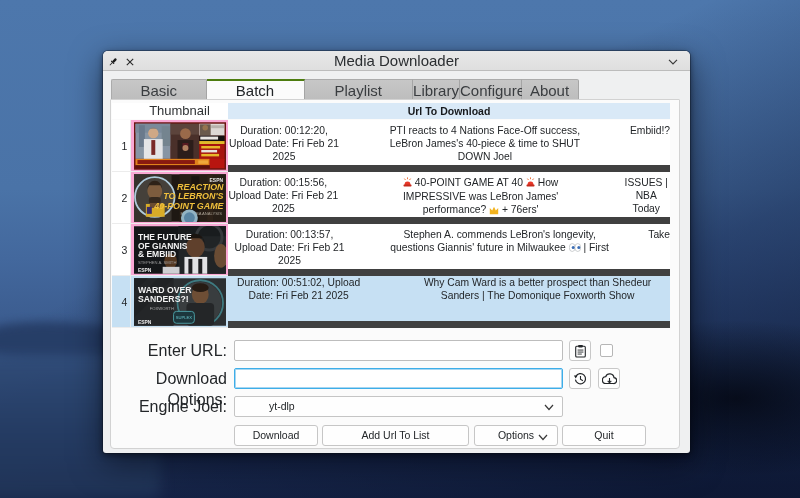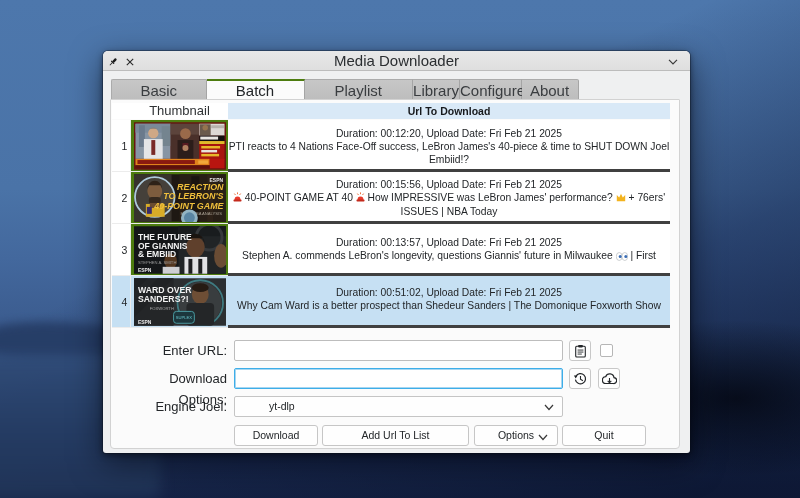--- a/index.html
+++ b/index.html
@@ -37,27 +37,27 @@
 #pane { position:absolute; left:7px; top:48px; width:570px; height:350px;
   background:#fbfbfb; border:1px solid #d2d2d2; border-radius:1px 1px 4px 4px; }
 .hdrcorner { position:absolute; left:9px; top:52px; width:19px; height:16px; background:#fff; }
 .hdrthumb { position:absolute; left:28px; top:52px; width:97px; height:16px; background:#fff;
   text-align:center; line-height:16px; color:#2f3234; font-size:13px;}
 .hdrurl { position:absolute; left:125px; top:52px; width:442px; height:16px; background:#d9e9f7;
   text-align:center; line-height:16px; font-weight:bold; color:#16191d; font-size:10.5px; }
 .rownum { position:absolute; left:9px; width:19px; text-align:center; text-indent:7px; color:#232629;
   border-right:1px solid #ececec; border-bottom:1px solid #ececec; background:#fff; }
 .rowsel  { background:#c6e0f3; }
-.thcell { position:absolute; left:28px; width:97px; border-bottom:1px solid #ececec; background:#4d7c0f; }
-.txcell { position:absolute; left:125px; width:442px; padding-top:4px; border-bottom:3px solid #404040; background:#fff;
-  display:flex; flex-direction:column; justify-content:center; text-align:center;
-  font-size:10.3px; line-height:13px; color:#232629; }
+.thcell { position:absolute; left:28px; width:97px; border-bottom:1px solid #ececec; background:#f9a8d4; }
+.txcell { position:absolute; left:125px; width:442px; padding-top:4px; border-bottom:7px solid #404040; background:#fff;
+  display:flex; flex-direction:row; justify-content:center; text-align:center;
+  font-size:10.3px; line-height:13px; color:#232629;gap:36px; }
 .thumb { position:absolute; left:3px; top:2px; width:92px; height:48px; }
 
-.flabel { position:absolute; text-align:right; font-size:13px; color:#232629; height:21px; line-height:21px; }
+.flabel { position:absolute; text-align:right; font-size:16px; color:#232629; height:21px; line-height:21px; }
 .finput { position:absolute; background:#fff; border:1px solid #bdbdbd; border-radius:2px; height:21px; }
 .finput.focus { border:1px solid #3daee9; box-shadow:inset 0 0 0 1px #a8d6f0; }
 .iconbtn { position:absolute; width:22px; height:21px; background:#fefefe; border:1px solid #c8c8c8;
   border-radius:3px; display:flex; align-items:center; justify-content:center; }
 .checkbox { position:absolute; width:13px; height:13px; background:#fff; border:1px solid #b6b6b6; border-radius:2px; }
 .combo { position:absolute; background:#fefefe; border:1px solid #c5c5c5; border-radius:2px; height:21px;
   line-height:19px; padding-left:5px; font-size:10.5px; color:#232629; }
 .btn { position:absolute; height:21px; background:#fefefe; border:1px solid #c6c6c6; border-radius:3px;
   text-align:center; line-height:19px; font-size:10.5px; color:#232629; }
 .btn.disabled { background:transparent; border:none; color:#9becad; color:#9a9d9f; line-height:21px; }
@@ -204,20 +204,21 @@
     </svg>
       </div>
     <div class="txcell" style="top:172.5px; height:52px;">
       <div>Duration: 00:13:57, Upload Date: Fri Feb 21 2025</div>
       <div>Stephen A. commends LeBron's longevity, questions Giannis' future in Milwaukee <span class="em"><svg width="12" height="9" viewBox="0 0 12 9">
               <ellipse cx="3.2" cy="4.5" rx="2.9" ry="4" fill="#fff" stroke="#b8bcbe" stroke-width="0.7"></ellipse>
               <ellipse cx="8.8" cy="4.5" rx="2.9" ry="4" fill="#fff" stroke="#b8bcbe" stroke-width="0.7"></ellipse>
               <circle cx="4.2" cy="4.5" r="1.5" fill="#3b6db4"></circle>
               <circle cx="9.8" cy="4.5" r="1.5" fill="#3b6db4"></circle>
             </svg></span> | First</div>
+      <div>Take</div>
     </div>
     <div class="rownum rowsel" style="top:224.5px; height:52px; line-height:52px; background:#c6e0f3;">4</div>
     <div class="thcell" style="top:224.5px; height:52px; background:#c6e0f3;">
         <svg class="thumb" id="t4" width="93" height="48" viewBox="0 0 93 48">
       <rect x="0" y="0" width="93" height="48" fill="#2c2f31"></rect>
       <rect x="0" y="0" width="40" height="48" fill="#242628"></rect>
       <path d="M0 0 L14 0 L0 14 Z M24 0 L40 0 L0 40 L0 24 Z" fill="#1e2022" opacity="0.6"></path>
       <circle cx="67" cy="25" r="23" fill="none" stroke="#3e7a80" stroke-width="1.8"></circle>
       <circle cx="67" cy="25" r="21.5" fill="#393d3f"></circle>
       <ellipse cx="67" cy="16.5" rx="8.5" ry="9.5" fill="#6e4e35"></ellipse>

